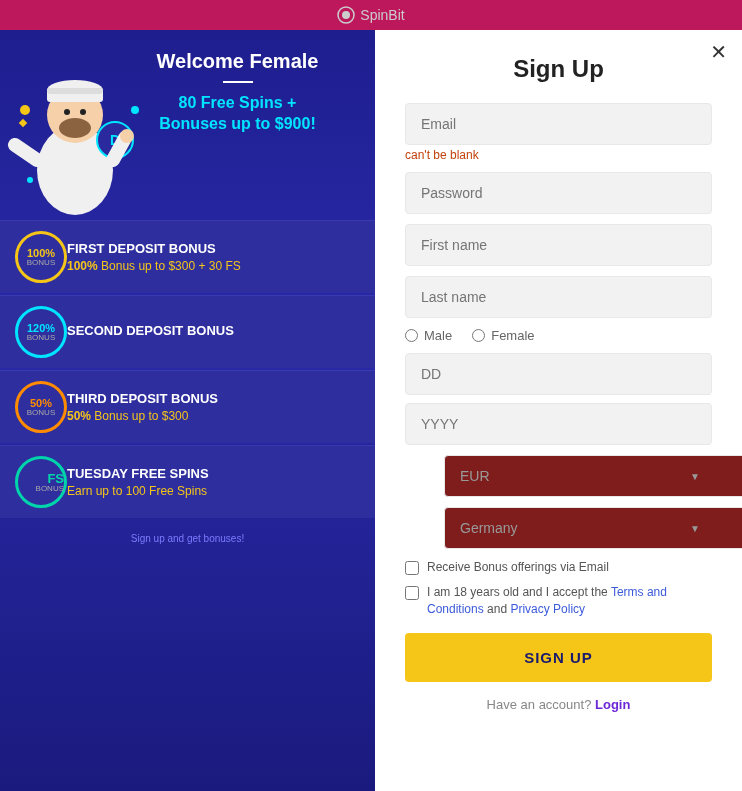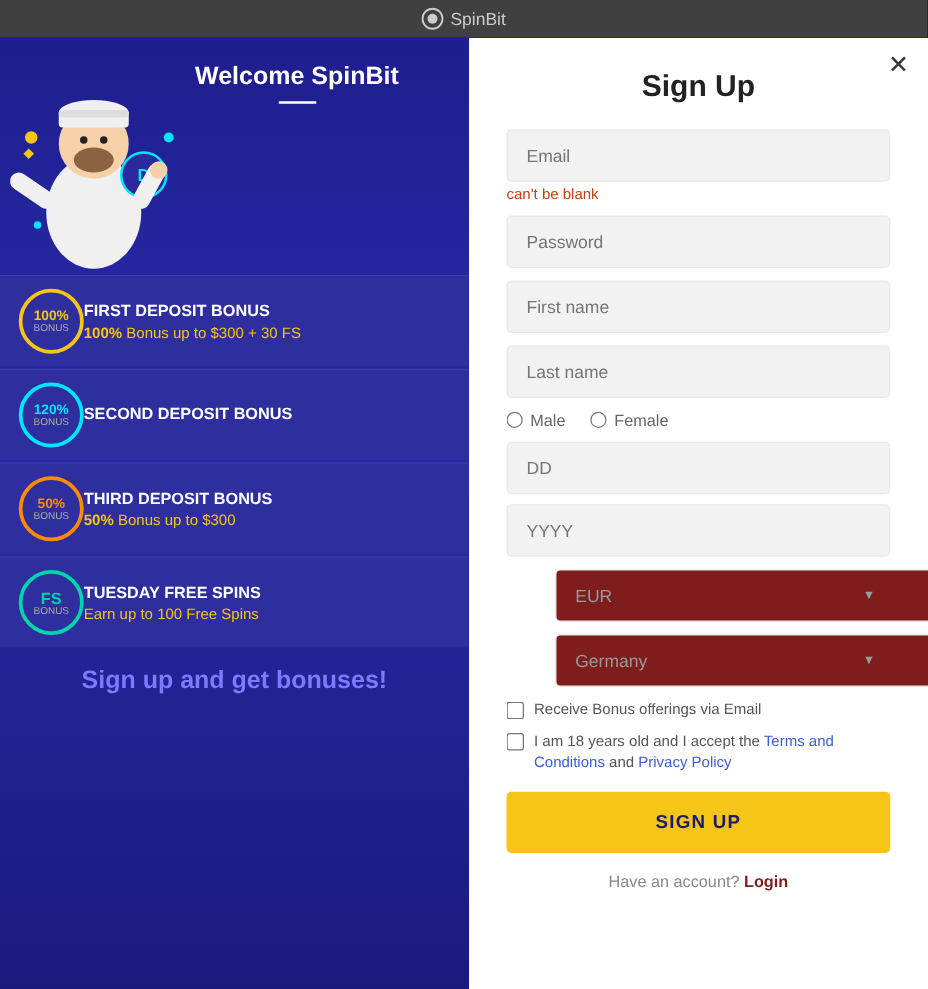--- a/index.html
+++ b/index.html
@@ -10,21 +10,21 @@
       height: 791px;
       overflow: hidden;
       display: flex;
       flex-direction: column;
       align-items: center;
     }
 
     
     .top-bar {
       width: 100%;
-      background: #404040;
+      background: #be185d;
       display: flex;
       justify-content: center;
       align-items: center;
       padding: 8px 0;
       height: 30px;
     }
     .logo-area {
       display: flex;
       align-items: center;
       gap: 5px;
@@ -125,20 +125,21 @@
       border-color: #f5c518;
     }
     .bonus-badge.cyan {
       border-color: #00e5ff;
     }
     .bonus-badge.orange {
       border-color: #ff8c00;
     }
     .bonus-badge.green {
       border-color: #00d4aa;
+      align-items: flex-end;
     }
 
     .badge-percent {
       color: white;
       font-size: 13px;
       font-weight: bold;
       line-height: 1;
     }
 
     .badge-label {
@@ -163,22 +164,22 @@
       color: #f5c518;
       font-size: 12px;
     }
 
     .bonus-desc strong {
       color: #f5c518;
     }
 
     .signup-cta {
       color: #7b7bff;
-      font-size: 20px;
-      font-weight: bold;
+      font-size: 10px;
+      font-weight: normal;
       padding: 15px;
       text-align: left;
     }
 
     
     .right-panel {
       flex: 1;
       background: white;
       display: flex;
       flex-direction: column;
@@ -329,21 +330,21 @@
       text-transform: uppercase;
     }
 
     .login-prompt {
       text-align: center;
       font-size: 13px;
       color: #888;
     }
 
     .login-link {
-      color: #7f1d1d;
+      color: #6d28d9;
       font-weight: bold;
       text-decoration: none;
       cursor: pointer;
     }
 
     
     .char-svg {
       width: 140px;
       height: 160px;
     }
@@ -390,22 +391,24 @@
 
         <circle cx="122" cy="76" r="7" fill="#f5d0a9"></circle>
 
         <circle cx="20" cy="50" r="5" fill="#f5c518"></circle>
         <circle cx="130" cy="50" r="4" fill="#00e5ff"></circle>
         <circle cx="25" cy="120" r="3" fill="#00e5ff"></circle>
         <rect x="15" y="60" width="6" height="6" fill="#f5c518" transform="rotate(45 18 63)"></rect>
       </svg>
 
       <div class="welcome-text">
-        <div class="welcome-title">Welcome SpinBit</div>
+        <div class="welcome-title">Welcome Female</div>
         <div class="welcome-divider"></div>
+        <div class="welcome-bonus" style="white-space:pre-line;">80 Free Spins +
+Bonuses up to $900!</div>
       </div>
     </div>
 
     <div class="bonus-list">
 
       <div class="bonus-item">
         <div class="bonus-badge gold">
           <span class="badge-percent" style="color:#f5c518;font-size:11px;">100%</span>
           <span class="badge-label">BONUS</span>
         </div>

